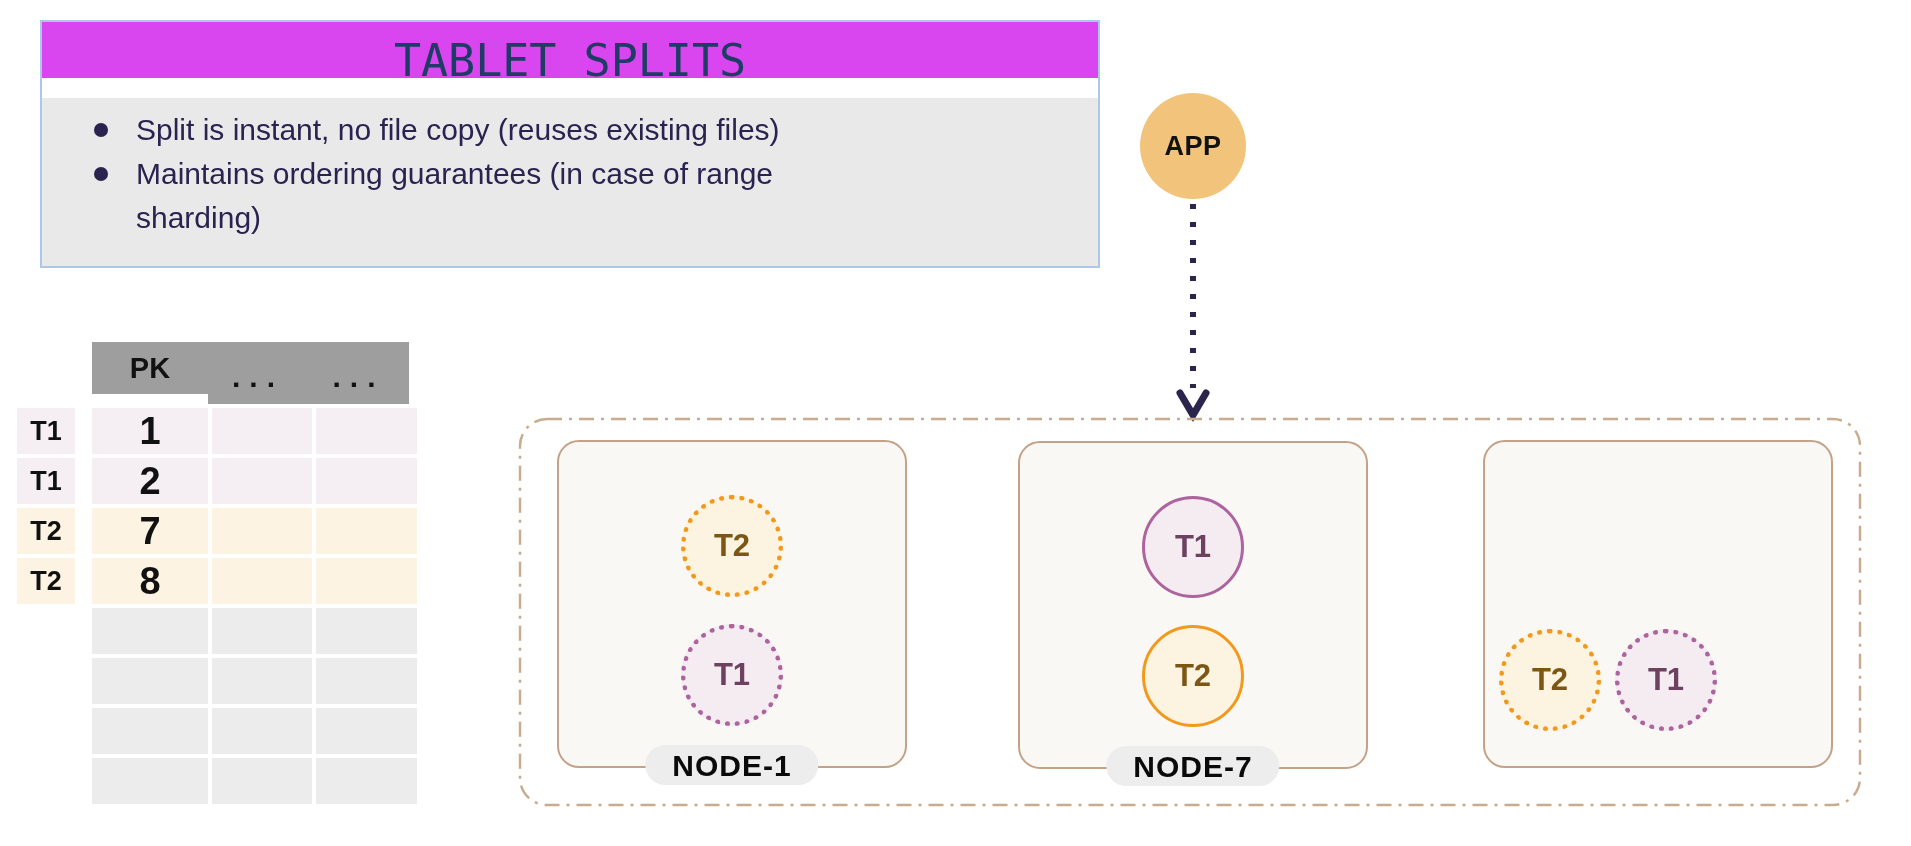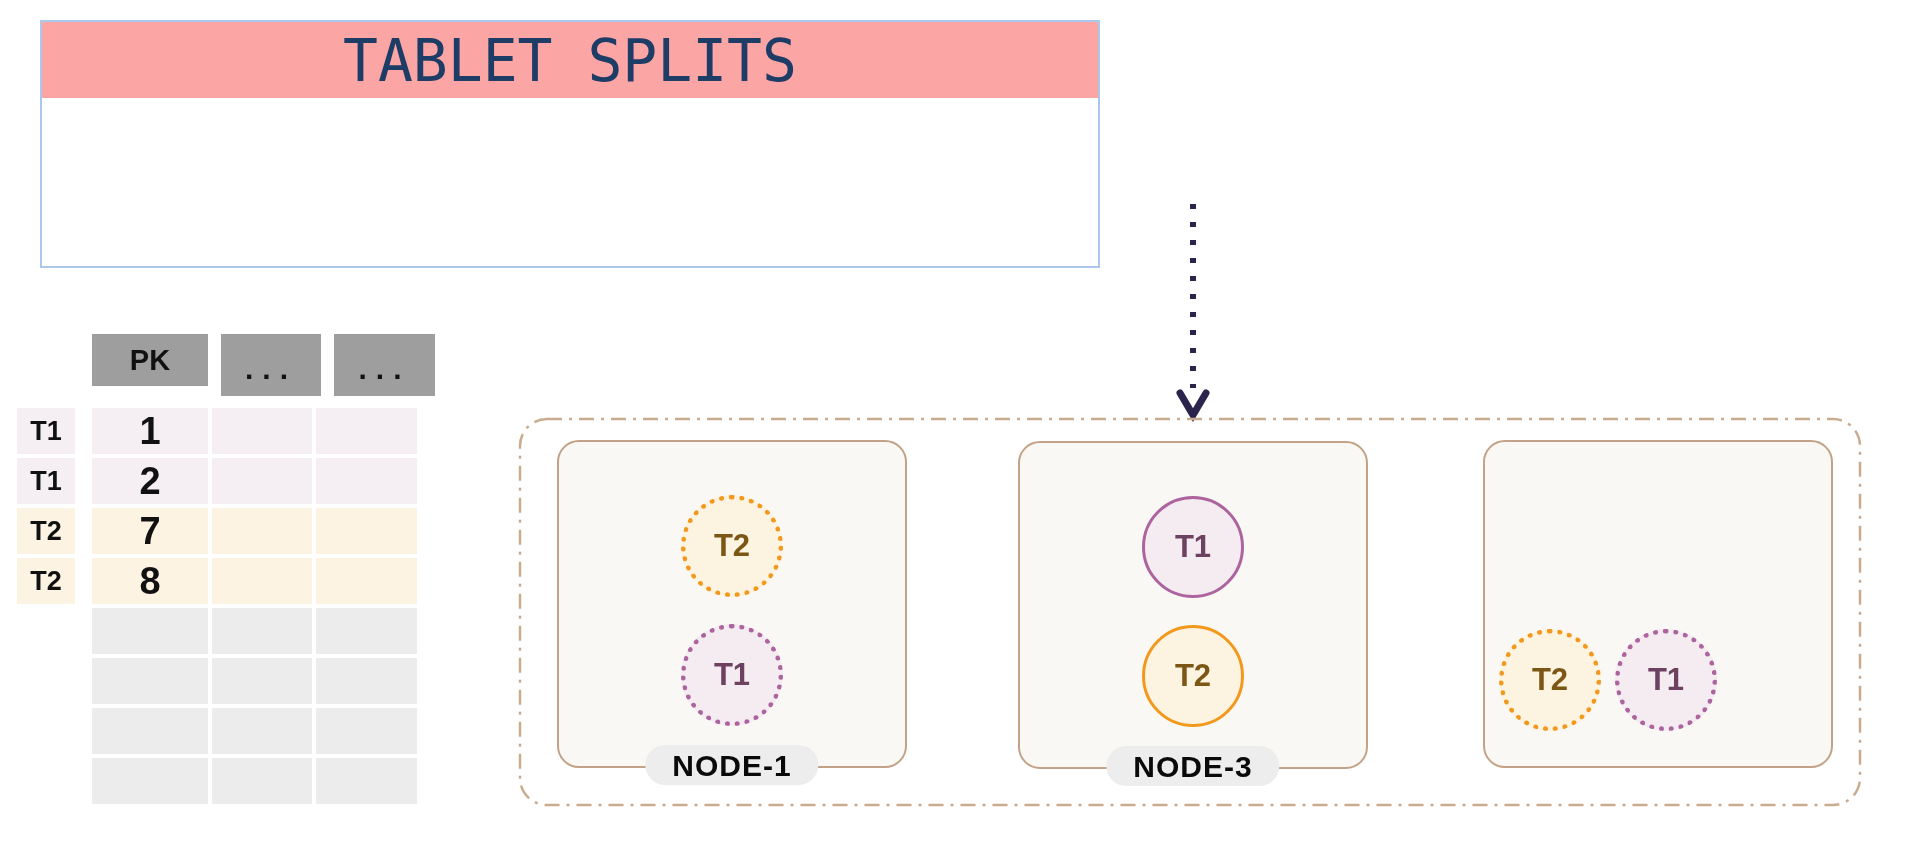--- a/index.html
+++ b/index.html
@@ -2,41 +2,41 @@
 <html style="--navy: #1d3c66; --bullet_text: #2a2350; --panel_border: #abc8ea; --panel_bg: #e9e9ea; --header_gray: #9e9e9e; --row_t1: #f5eef3; --row_t2: #fcf3e2; --row_empty: #ececec; --orange: #f2991d; --orange_fill: #fdf3e1; --orange_text: #7c5614; --purple: #ad649e; --purple_fill: #f4ecf1; --purple_text: #6d4260; --node_border: #c3a287; --node_fill: #faf8f4; --pill_bg: #ededed; --cluster_dash: #c9ac8e; --app_fill: #f2c47b; --arrow: #2b254e;"><head>
 <meta charset="utf-8">
 <style>
   html,body{margin:0;padding:0;background:#fff;}
   .stage{position:relative;width:1911px;height:846px;background:#fff;overflow:hidden;
          font-family:"Liberation Sans",sans-serif;}
 
   
   .info-panel{position:absolute;left:40px;top:20px;width:1060px;height:248px;
               border:2px solid var(--panel_border);box-sizing:border-box;background:#fff;}
-  .info-title{height:76px;line-height:78px;text-align:center;background:#fca5a5;
-              font-family:"DejaVu Sans Mono",monospace;font-size:58px;font-weight:500;
+  .info-title{height:56px;line-height:78px;text-align:center;background:#d946ef;
+              font-family:"DejaVu Sans Mono",monospace;font-size:45px;font-weight:500;
               color:var(--navy);letter-spacing:0px;}
   .info-body{position:absolute;left:0;right:0;top:76px;bottom:0;background:var(--panel_bg);
              padding:10px 0 0 52px;box-sizing:border-box;}
   .info-body ul{list-style:none;margin:0;padding:0;}
   .info-body li{display:flex;align-items:flex-start;font-size:30px;line-height:44px;
                 color:var(--bullet_text);font-weight:400;}
   .info-body li .dot{flex:none;width:14px;height:14px;border-radius:50%;
                      background:var(--bullet_text);margin:15px 28px 0 0;}
   .info-body li .txt span{display:block;}
 
   
   .app-circle{position:absolute;left:1140px;top:93px;width:106px;height:106px;border-radius:50%;
               background:var(--app_fill);display:flex;align-items:center;justify-content:center;
               font-size:27px;font-weight:700;color:#111;letter-spacing:0.5px;}
   .arrow{position:absolute;left:1175px;top:200px;}
 
   
-  .tbl-head{position:absolute;left:92px;top:334px;display:grid;
-            grid-template-columns:116px 100px 101px;column-gap:13px;}
+  .tbl-head{position:absolute;left:92px;top:342px;display:grid;
+            grid-template-columns:116px 100px 101px;column-gap:0;}
   .th{height:52px;background:var(--header_gray);display:flex;align-items:center;justify-content:center;
       font-size:29px;font-weight:700;color:#111;}
   .th.dots{font-size:30px;font-weight:800;letter-spacing:9px;padding-bottom:10px;align-items:flex-end;}
   .row-labels{position:absolute;left:17px;top:408px;display:grid;grid-auto-rows:46px;row-gap:4px;width:58px;}
   .rl{display:flex;align-items:center;justify-content:center;font-size:27px;font-weight:700;color:#111;}
   .tbl-body{position:absolute;left:92px;top:408px;display:grid;
             grid-template-columns:116px 100px 101px;column-gap:4px;grid-auto-rows:46px;row-gap:4px;}
   .td{display:flex;align-items:center;justify-content:center;font-size:38px;font-weight:700;color:#111;}
   .bg-t1{background:var(--row_t1);}
   .bg-t2{background:var(--row_t2);}
@@ -67,22 +67,42 @@
   .tablet.purple.dotted{border:5px dotted var(--purple);}
   .tablet.purple.solid{border:3px solid var(--purple);}
 </style>
 </head>
 <body>
 
 <div class="stage">
 
   <section class="info-panel">
     <div class="info-title">TABLET SPLITS</div>
+    <div class="info-body">
+      <ul id="bullet-list">
+          <li>
+            <span class="dot"></span>
+            <span class="txt">
+              <span>Split is instant, no file copy (reuses existing files)</span>
+            </span>
+          </li>
+          <li>
+            <span class="dot"></span>
+            <span class="txt">
+              <span>Maintains ordering guarantees (in case of range</span>
+              <span>sharding)</span>
+            </span>
+          </li>
+        </ul>
+    </div>
   </section>
 
+  <div class="app-circle">
+    <span>APP</span>
+  </div>
 
   <svg class="arrow" width="36" height="222" viewBox="0 0 36 222">
     <line x1="18" y1="4" x2="18" y2="188" stroke="#2b254e" stroke-width="6" stroke-dasharray="5 13"></line>
     <path d="M5 193 L18 215 L31 193" fill="none" stroke="#2b254e" stroke-width="7" stroke-linecap="round" stroke-linejoin="miter"></path>
   </svg>
 
   <div class="tbl-head" id="tbl-head">
       <div class="th">PK</div>
       <div class="th dots">...</div>
       <div class="th dots">...</div>
@@ -134,21 +154,21 @@
             <div class="tablet orange dotted">T2</div>
             <div class="tablet purple dotted">T1</div>
           </div>
           <div class="node-label">NODE-1</div>
         </div>
         <div class="node n1">
           <div class="tablets stacked">
             <div class="tablet purple solid">T1</div>
             <div class="tablet orange solid">T2</div>
           </div>
-          <div class="node-label">NODE-3</div>
+          <div class="node-label">NODE-7</div>
         </div>
         <div class="node n2">
           <div class="tablets bottom-row">
             <div class="tablet orange dotted">T2</div>
             <div class="tablet purple dotted">T1</div>
           </div>
         </div>
       </div>
   </div>
 

